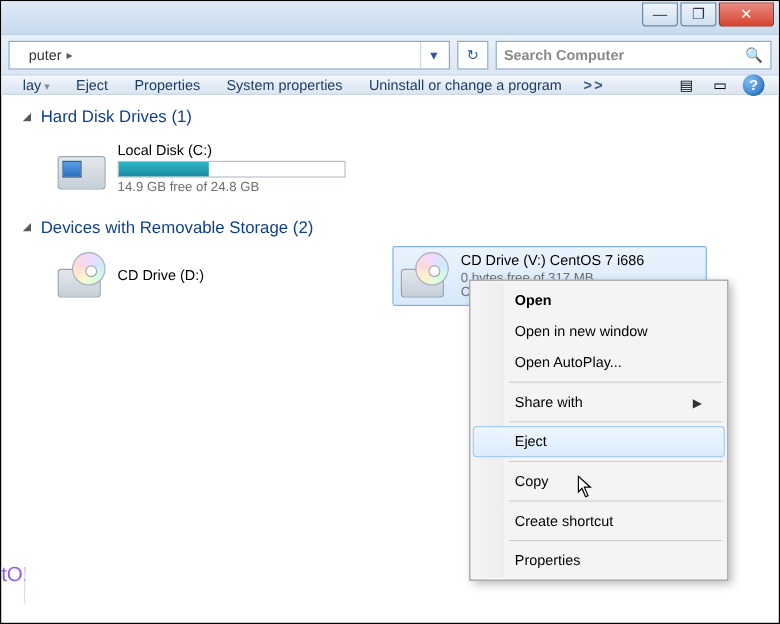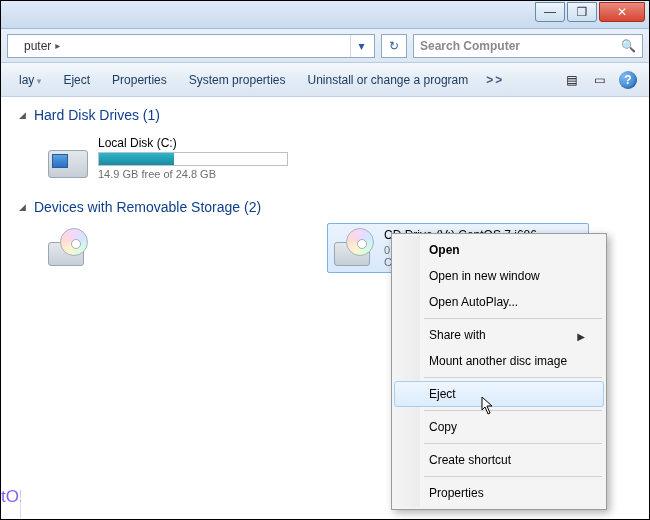--- a/index.html
+++ b/index.html
@@ -82,21 +82,21 @@
     border: 1px solid #8ea9c6;
     display: flex;
     align-items: center;
     padding: 0 6px;
     color: #8a8a8a;
     font-weight: bold;
   }
   .searchbox .sicon { margin-left: auto; color: #55719a; }
   
   .toolbar {
-    height: 34px;
+    height: 16px;
     background: linear-gradient(to bottom, #f4f8fc, #e4ecf6 50%, #dbe6f2);
     border-bottom: 1px solid #c0cfe1;
     display: flex;
     align-items: center;
     padding: 0 8px;
     gap: 2px;
   }
   .tbtn {
     padding: 4px 10px;
     color: #1c3e63;
@@ -123,21 +123,21 @@
   .section { margin-bottom: 14px; }
   .sechead {
     display: flex; align-items: center;
     font-size: 14px; color: #0f3f8c;
     margin-bottom: 8px;
     margin-left: 6px;
   }
   .sechead .tri { font-size: 9px; color: #5a5a5a; margin-right: 8px; }
   .drives { margin-left: 28px; display: flex; flex-wrap: wrap; gap: 18px 24px; }
   .drive {
-    display: flex; align-items: flex-end;
+    display: flex; align-items: center;
     width: 262px;
     padding: 4px;
     border: 1px solid transparent;
     border-radius: 2px;
   }
   .drive.selected {
     background: linear-gradient(to bottom, #eaf3fd, #d7e9fb);
     border: 1px solid #7fb0e6;
   }
   .dicon {
@@ -315,20 +315,23 @@
     <div class="sechead">
       <span class="tri">◢</span>
       <span>Devices with Removable Storage (2)</span>
     </div>
     <div class="drives">
       <div class="drive">
         <div class="dicon">
             <div class="cd"></div>
             <div class="disc"></div>
           </div>
+        <div class="dinfo">
+          <div class="dtitle">CD Drive (D:)</div>
+        </div>
       </div>
       <div class="drive selected">
         <div class="dicon">
             <div class="cd"></div>
             <div class="disc"></div>
           </div>
         <div class="dinfo">
           <div class="dtitle">CD Drive (V:) CentOS 7 i686</div>
           <div class="dsub">0 bytes free of 317 MB</div>
           <div class="dsub2">CDFS</div>
@@ -350,23 +353,20 @@
       <span>Open in new window</span>
     </div>
   <div class="mitem">
       <span>Open AutoPlay...</span>
     </div>
   <div class="msep"></div>
   <div class="mitem">
     <span>Share with</span>
     <span class="sub">▶</span>
   </div>
-  <div class="mitem">
-      <span>Mount another disc image</span>
-    </div>
   <div class="msep"></div>
   <div class="mitem hover">
       <span>Eject</span>
     </div>
   <div class="msep"></div>
   <div class="mitem">
       <span>Copy</span>
     </div>
   <div class="msep"></div>
   <div class="mitem">

